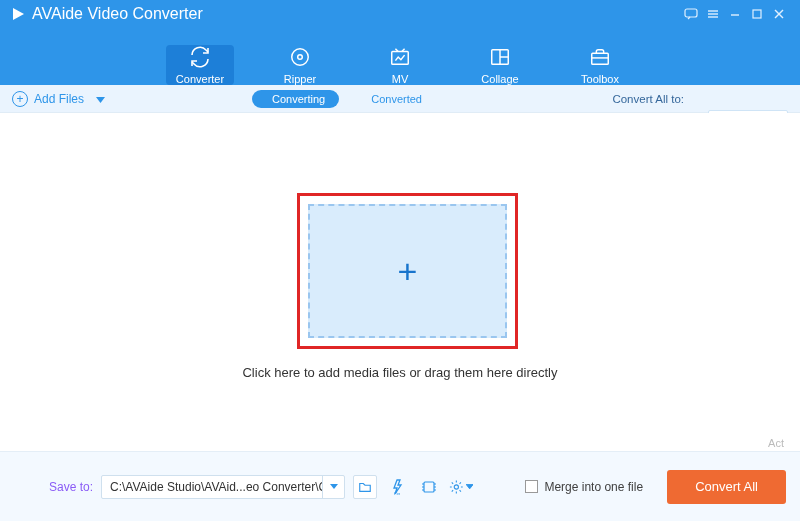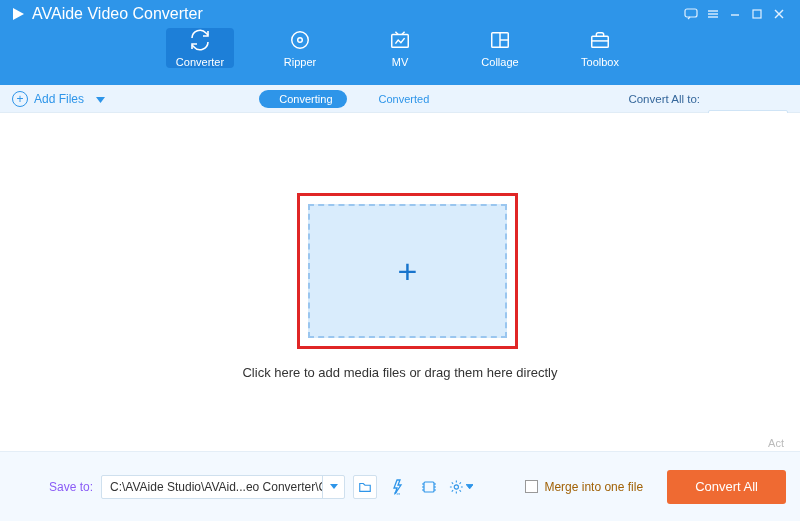--- a/index.html
+++ b/index.html
@@ -6,36 +6,36 @@
   html, body { width: 800px; height: 521px; overflow: hidden; background: #fff; }
 
   
   .titlebar { height: 28px; background: #2e95e9; display: flex; align-items: center; padding: 0 10px; color: #fff; font-size: 16px; }
   .titlebar .logo { width: 16px; height: 16px; margin-right: 6px; display: inline-flex; align-items: center; justify-content: center; }
   .titlebar .spacer { flex: 1; }
   .titlebar .winbtn { width: 22px; height: 22px; display: inline-flex; align-items: center; justify-content: center; cursor: pointer; color: #dff0ff; }
   .titlebar .winbtn svg { stroke: #dff0ff; }
 
   
-  .navrow { height: 57px; background: #2e95e9; display: flex; align-items: flex-start; justify-content: center; gap: 32px; }
+  .navrow { height: 57px; background: #2e95e9; display: flex; align-items: flex-end; justify-content: center; gap: 32px; }
   .navtab { width: 68px; display: flex; flex-direction: column; align-items: center; justify-content: center; color: #fff; font-size: 11px; cursor: pointer; border-radius: 4px; gap: 4px; }
   .navtab.active { background: #1d7fd8; }
   .navtab .icon { height: 24px; display: flex; align-items: center; justify-content: center; }
 
   
   .toolrow { height: 28px; background: #eaf4fe; border-bottom: 1px solid #e0ecf6; display: flex; align-items: center; padding: 0 12px; font-size: 12px; color: #2e95e9; }
   .addfiles { display: flex; align-items: center; gap: 6px; cursor: pointer; }
   .addfiles .plus-circ { width: 16px; height: 16px; border: 1.5px solid #2e95e9; border-radius: 50%; display: flex; align-items: center; justify-content: center; font-size: 12px; line-height: 1; }
   .addfiles .caret { margin-left: 6px; }
   .tool-spacer-left { flex: 1; }
   .tool-spacer-right { flex: 1.2; }
   .segment { display: flex; align-items: center; gap: 18px; }
   .segbtn { padding: 3px 14px; border-radius: 10px; font-size: 11px; cursor: pointer; color: #2e95e9; }
   .segbtn.active { background: #2e95e9; color: #fff; padding-left: 20px; }
-  .convertall { display: flex; align-items: center; gap: 8px; color: #35679b; font-size: 11.5px; }
+  .convertall { display: flex; align-items: center; gap: 24px; color: #35679b; font-size: 11.5px; }
   .format-select { background: #fff; border: 1px solid #cfe4f6; padding: 2px 28px 2px 10px; border-radius: 2px; min-width: 80px; position: relative; cursor: pointer; color: #35679b; margin-top: 41px; }
   .format-select::after { content: ""; position: absolute; right: 8px; top: 50%; transform: translateY(-35%); border-left: 4px solid transparent; border-right: 4px solid transparent; border-top: 5px solid #2e95e9; }
 
   
   .main { position: relative; height: 338px; background: #fff; }
   .drop-outer { position: absolute; left: 297px; top: 80px; width: 221px; height: 156px; border: 3px solid #e02626; }
   .drop-inner { position: absolute; inset: 8px; border: 2px dashed #9ac6ef; background: #d9ecfc; display: flex; align-items: center; justify-content: center; cursor: pointer; }
   .drop-plus { font-size: 34px; font-weight: 200; color: #1874cc; }
   .drop-caption { position: absolute; top: 252px; left: 0; right: 0; text-align: center; font-size: 13px; color: #333; }
   .act-label { position: absolute; right: 16px; bottom: 2px; font-size: 11px; color: #bbb; }
@@ -44,21 +44,21 @@
   .bottombar { height: 70px; background: #f3f9ff; border-top: 1px solid #e4eef7; display: flex; align-items: center; padding: 0 14px; gap: 8px; font-size: 12px; color: #555; }
   .saveto-label { color: #8b5cf6; margin-left: 35px; }
   .pathbox { display: flex; align-items: center; border: 1px solid #cfe0ee; background: #fff; border-radius: 2px; height: 24px; }
   .pathbox .path { padding: 0 8px; color: #333; width: 220px; white-space: nowrap; overflow: hidden; }
   .pathbox .dd { width: 22px; height: 100%; border-left: 1px solid #cfe0ee; display: flex; align-items: center; justify-content: center; cursor: pointer; }
   .pathbox .dd::after { content: ""; border-left: 4px solid transparent; border-right: 4px solid transparent; border-top: 5px solid #2e95e9; }
   .iconbtn { width: 24px; height: 24px; border: 1px solid #cfe0ee; background: #fff; border-radius: 2px; display: flex; align-items: center; justify-content: center; cursor: pointer; }
   .iconbtn.noborder { border: none; background: transparent; }
   .iconbtn svg { stroke: #2e95e9; fill: none; }
   .flex1 { flex: 1; }
-  .merge { display: flex; align-items: center; gap: 6px; cursor: pointer; color: #a16207; }
+  .merge { display: flex; align-items: center; gap: 6px; cursor: pointer; color: #404040; }
   .merge .box { width: 13px; height: 13px; border: 1px solid #999; background: #fff; }
   .convertbtn { margin-left: 16px; background: #ef6a32; color: #fff; height: 34px; padding: 0 28px; border-radius: 3px; display: flex; align-items: center; justify-content: center; font-size: 13px; cursor: pointer; }
 </style>
 </head>
 <body>
 
 <div class="titlebar">
   <span class="logo">
     <svg width="16" height="16" viewBox="0 0 16 16">
         <polygon points="3,2 14,8 3,14" fill="#fff"></polygon>

